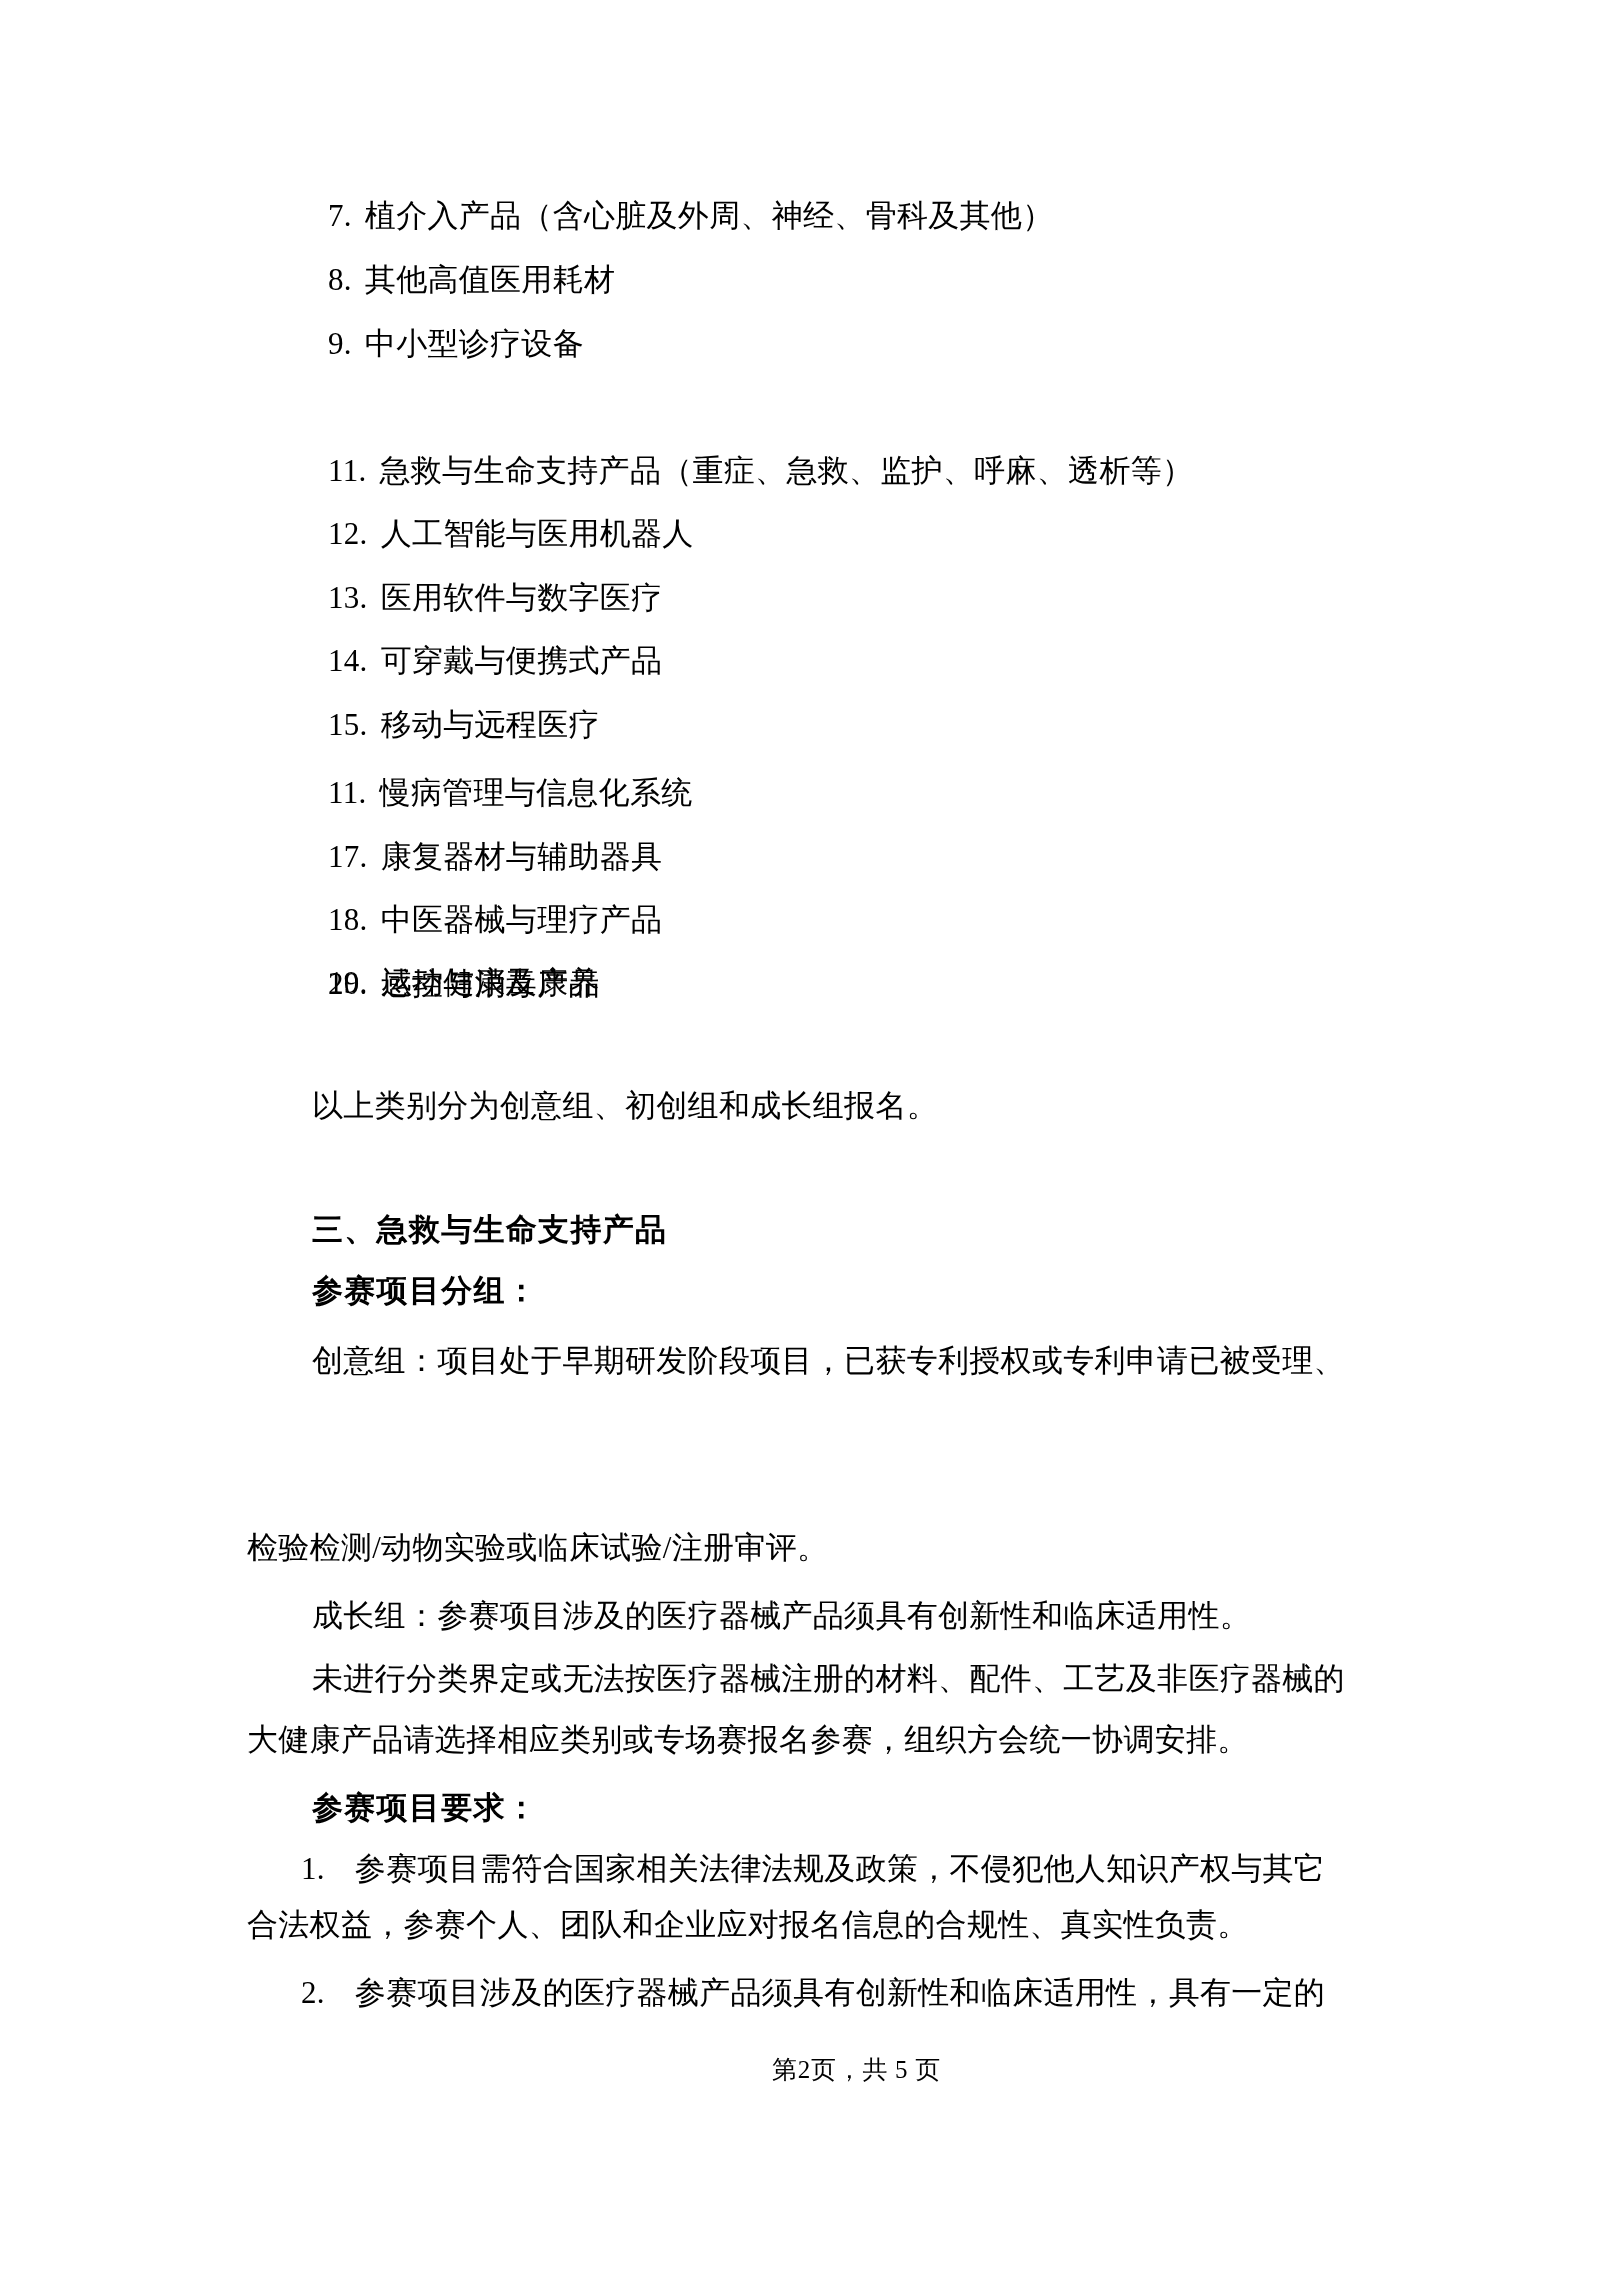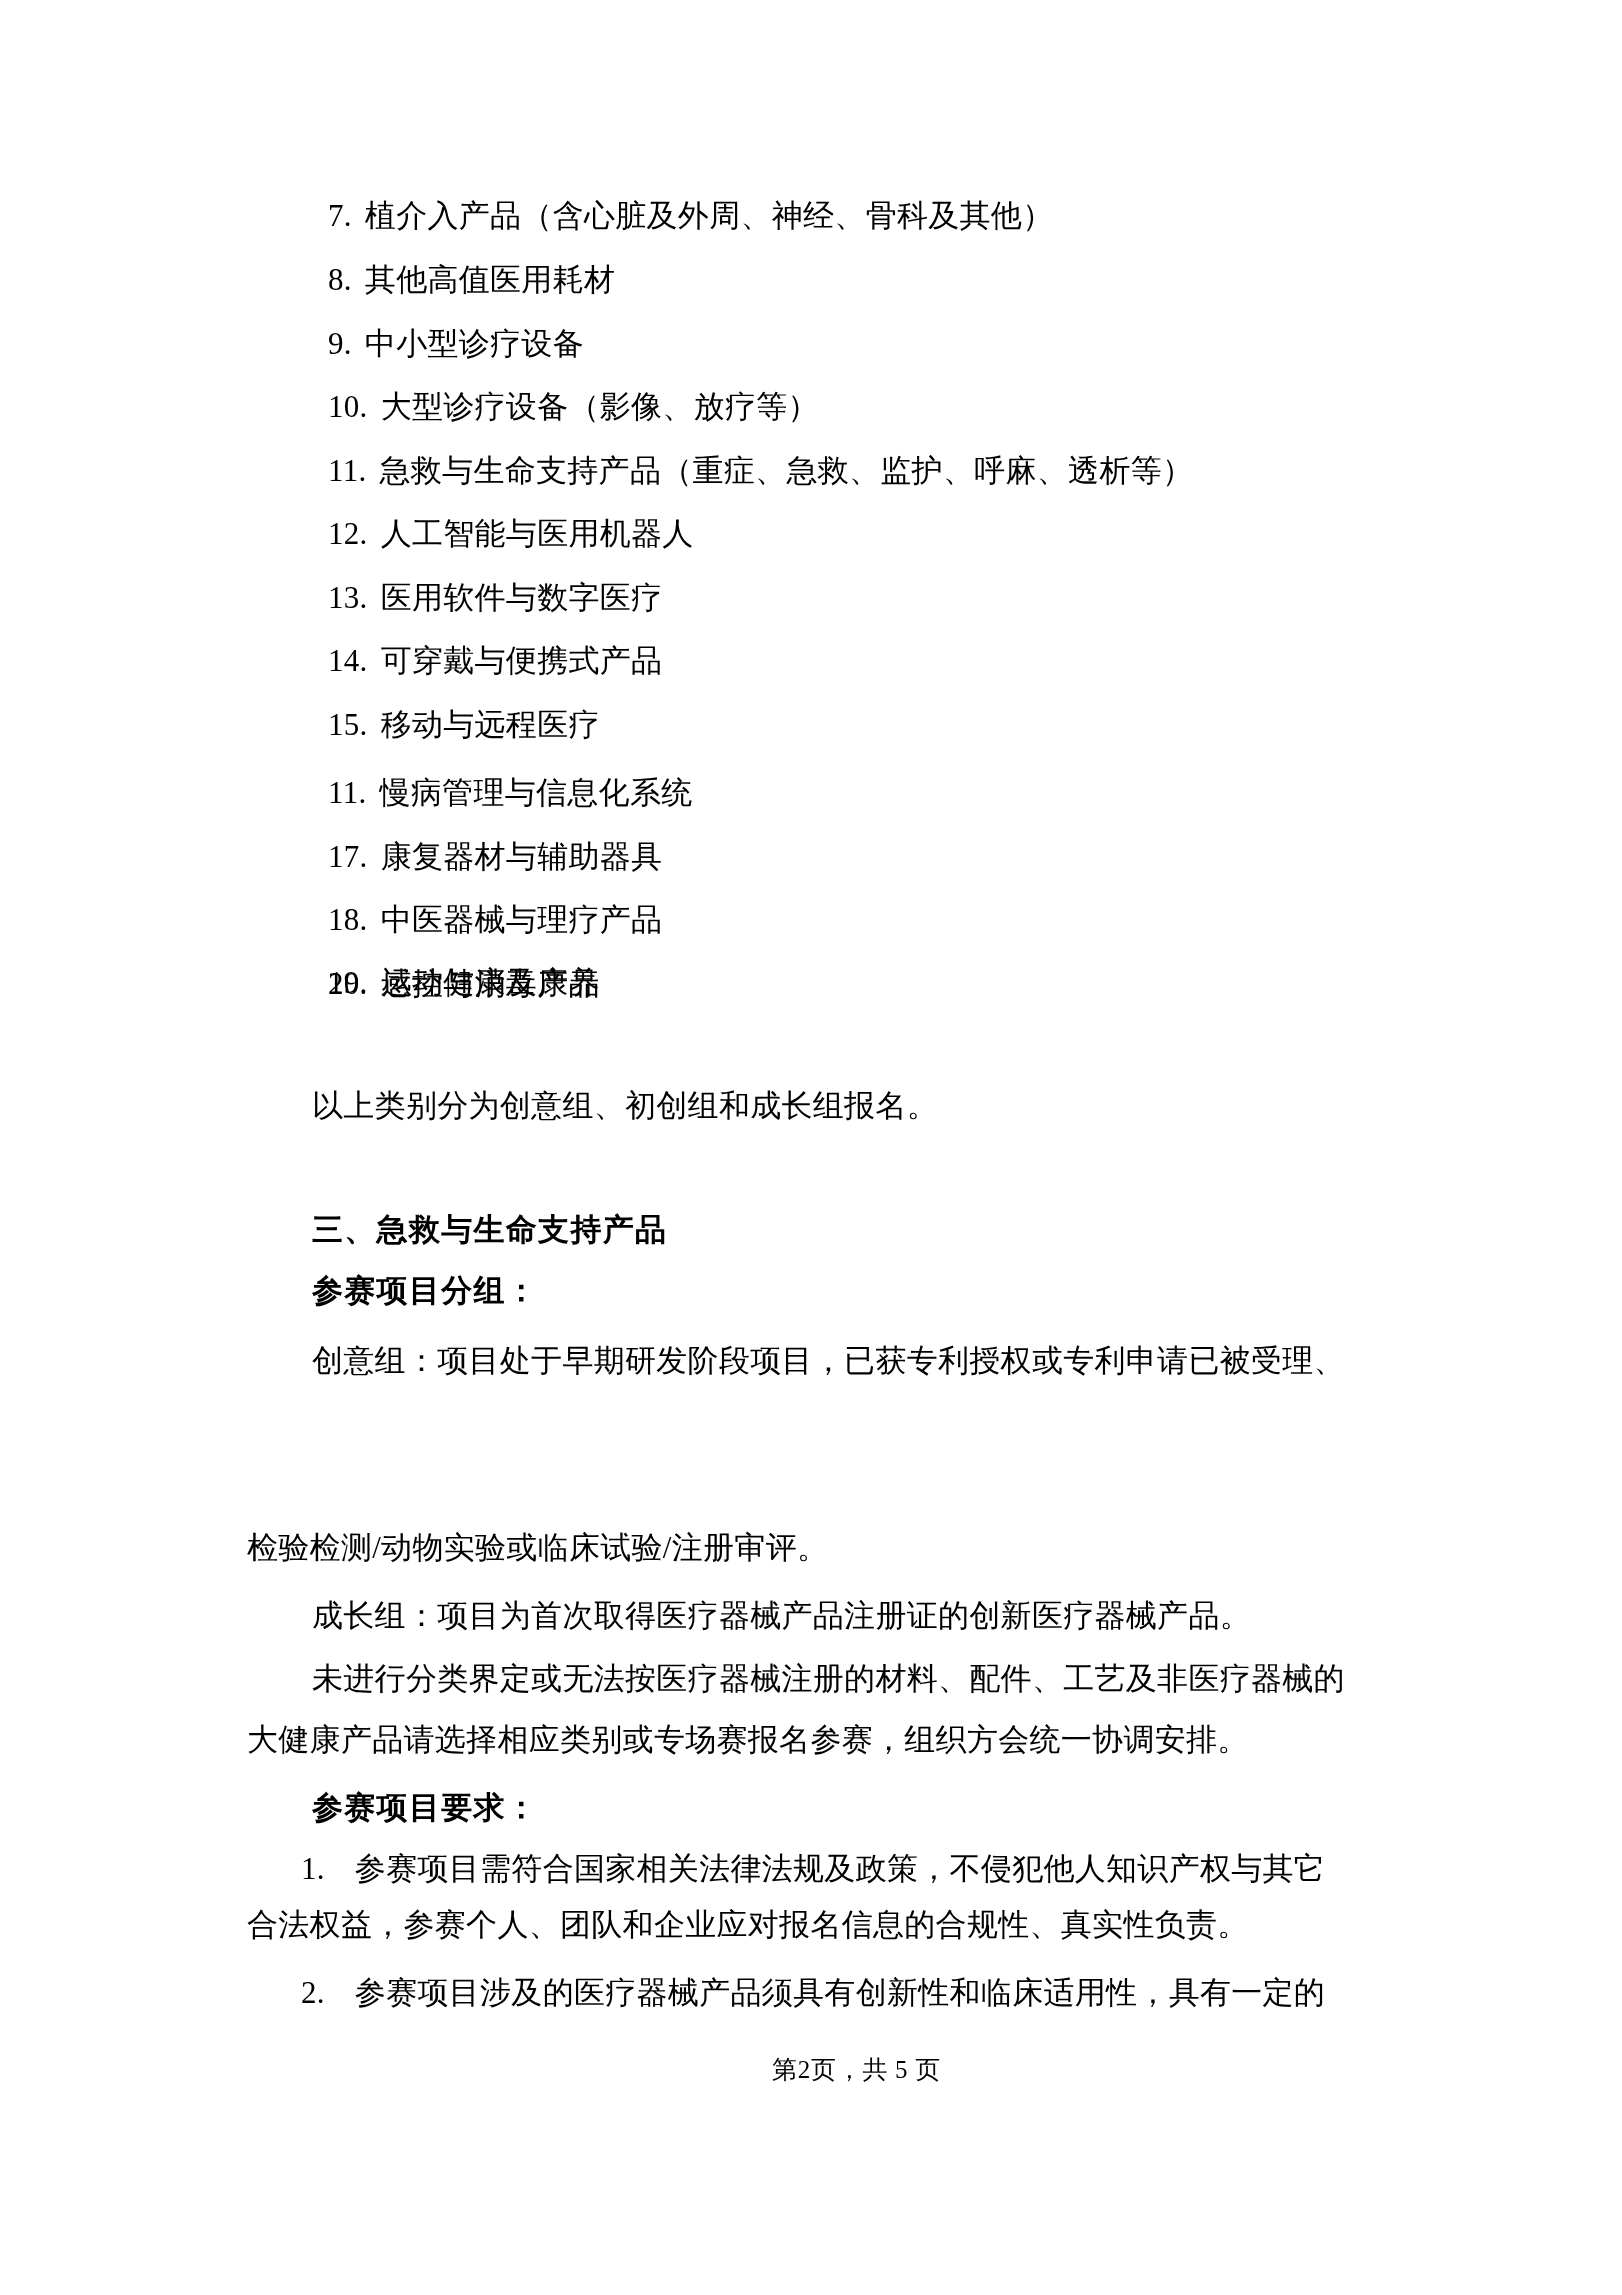--- a/index.html
+++ b/index.html
@@ -42,40 +42,39 @@
   }
 </style>
 </head>
 <body>
 
 <div class="page">
 
   <div class="line li" style="top:196px"><span class="num">7.</span><span>植介入产品（含心脏及外周、神经、骨科及其他）</span></div>
   <div class="line li" style="top:260px"><span class="num">8.</span><span>其他高值医用耗材</span></div>
   <div class="line li" style="top:324px"><span class="num">9.</span><span>中小型诊疗设备</span></div>
-  <div class="line li" style="top:387px"><span class="num">10.</span><span>大型诊疗设备（影像、放疗等）</span></div>
   <div class="line li" style="top:451px"><span class="num">11.</span><span>急救与生命支持产品（重症、急救、监护、呼麻、透析等）</span></div>
   <div class="line li" style="top:514px"><span class="num">12.</span><span>人工智能与医用机器人</span></div>
   <div class="line li" style="top:578px"><span class="num">13.</span><span>医用软件与数字医疗</span></div>
   <div class="line li" style="top:641px"><span class="num">14.</span><span>可穿戴与便携式产品</span></div>
   <div class="line li" style="top:705px"><span class="num">15.</span><span>移动与远程医疗</span></div>
   <div class="line li" style="top:773px"><span class="num">11.</span><span>慢病管理与信息化系统</span></div>
   <div class="line li" style="top:837px"><span class="num">17.</span><span>康复器材与辅助器具</span></div>
   <div class="line li" style="top:900px"><span class="num">18.</span><span>中医器械与理疗产品</span></div>
   <div class="line li" style="top:963px"><span class="num">19.</span><span>运动健康及康养</span></div>
   <div class="line li" style="top:964px"><span class="num">20.</span><span>感控与消毒产品</span></div>
 
   <div class="line indent" style="top:1086px">以上类别分为创意组、初创组和成长组报名。</div>
 
   <div class="line indent heading" style="top:1210px">三、急救与生命支持产品</div>
   <div class="line indent heading" style="top:1271px">参赛项目分组：</div>
 
   <div class="line indent" style="top:1341px">创意组：项目处于早期研发阶段项目，已获专利授权或专利申请已被受理、</div>
   <div class="line" style="top:1528px">检验检测/动物实验或临床试验/注册审评。</div>
-  <div class="line indent" style="top:1596px">成长组：项目为首次取得医疗器械产品注册证的创新医疗器械产品。</div>
+  <div class="line indent" style="top:1596px">成长组：参赛项目涉及的医疗器械产品须具有创新性和临床适用性。</div>
   <div class="line indent" style="top:1659px">未进行分类界定或无法按医疗器械注册的材料、配件、工艺及非医疗器械的</div>
   <div class="line" style="top:1720px">大健康产品请选择相应类别或专场赛报名参赛，组织方会统一协调安排。</div>
 
   <div class="line indent heading" style="top:1788px">参赛项目要求：</div>
 
   <div class="line req" style="top:1849px"><span class="num">1.</span><span>参赛项目需符合国家相关法律法规及政策，不侵犯他人知识产权与其它</span></div>
   <div class="line" style="top:1905px">合法权益，参赛个人、团队和企业应对报名信息的合规性、真实性负责。</div>
   <div class="line req" style="top:1973px"><span class="num">2.</span><span>参赛项目涉及的医疗器械产品须具有创新性和临床适用性，具有一定的</span></div>
 
   <div class="footer">第2页，共 5 页</div>

